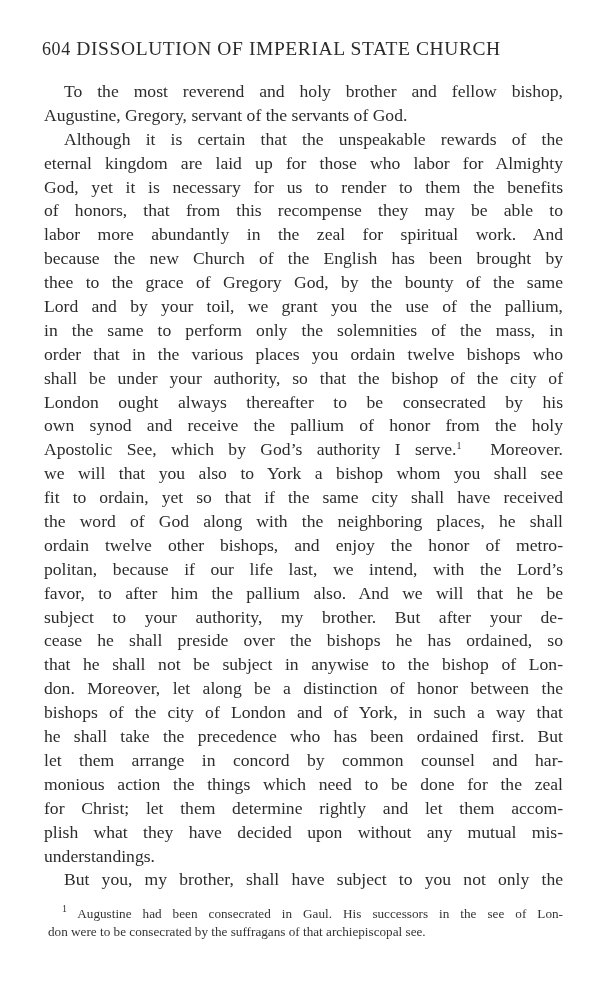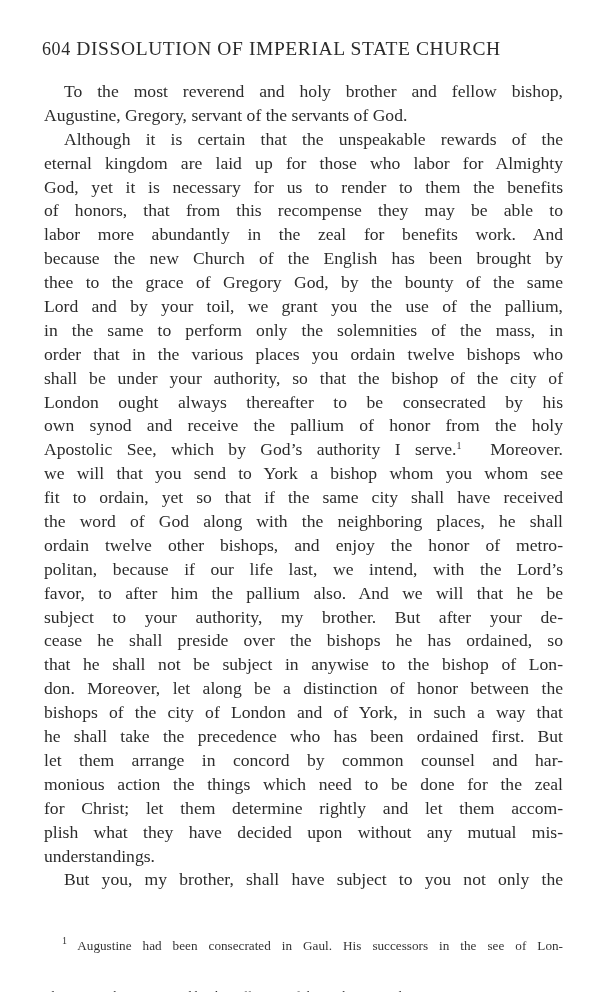--- a/index.html
+++ b/index.html
@@ -18,49 +18,49 @@
   }
   .line { display: block; height: 23.9px; white-space: nowrap; text-align: justify; text-align-last: justify; }
   .line.last { text-align-last: left; }
   .line.indent { padding-left: 20px; }
   sup { font-size: 10px; line-height: 0; vertical-align: 6px; }
   .footnote {
     position: absolute; left: 48px; top: 905px; width: 515px;
     font-family: "Liberation Serif", "DejaVu Serif", serif;
     font-size: 13.2px; line-height: 18px; color: #333;
   }
-  .footnote .line { height: 18px; margin-top: 32px; }
+  .footnote .line { height: 18px; }
 </style>
 </head>
 <body>
 
 <div class="page">
   <div class="header">
     <span class="pno">604</span>
     <span>DISSOLUTION OF IMPERIAL STATE CHURCH</span>
   </div>
 
   <div class="body-text">
     <span class="line indent">To the most reverend and holy brother and fellow bishop,</span>
     <span class="line last">Augustine, Gregory, servant of the servants of God.</span>
     <span class="line indent">Although it is certain that the unspeakable rewards of the</span>
     <span class="line">eternal kingdom are laid up for those who labor for Almighty</span>
     <span class="line">God, yet it is necessary for us to render to them the benefits</span>
     <span class="line">of honors, that from this recompense they may be able to</span>
-    <span class="line">labor more abundantly in the zeal for benefits work.  And</span>
+    <span class="line">labor more abundantly in the zeal for spiritual work.  And</span>
     <span class="line">because the new Church of the English has been brought by</span>
     <span class="line">thee to the grace of Gregory God, by the bounty of the same</span>
     <span class="line">Lord and by your toil, we grant you the use of the pallium,</span>
     <span class="line">in the same to perform only the solemnities of the mass, in</span>
     <span class="line">order that in the various places you ordain twelve bishops who</span>
     <span class="line">shall be under your authority, so that the bishop of the city of</span>
     <span class="line">London ought always thereafter to be consecrated by his</span>
     <span class="line">own synod and receive the pallium of honor from the holy</span>
     <span class="line"><span>Apostolic See, which by God’s authority I serve.</span><sup>1</sup><span style="white-space:pre">  Moreover.</span></span>
-    <span class="line">we will that you send to York a bishop whom you whom see</span>
+    <span class="line">we will that you also to York a bishop whom you shall see</span>
     <span class="line">fit to ordain, yet so that if the same city shall have received</span>
     <span class="line">the word of God along with the neighboring places, he shall</span>
     <span class="line">ordain twelve other bishops, and enjoy the honor of metro-</span>
     <span class="line">politan, because if our life last, we intend, with the Lord’s</span>
     <span class="line">favor, to after him the pallium also.  And we will that he be</span>
     <span class="line">subject to your authority, my brother.  But after your de-</span>
     <span class="line">cease he shall preside over the bishops he has ordained, so</span>
     <span class="line">that he shall not be subject in anywise to the bishop of Lon-</span>
     <span class="line">don.  Moreover, let along be a distinction of honor between the</span>
     <span class="line">bishops of the city of London and of York, in such a way that</span>

